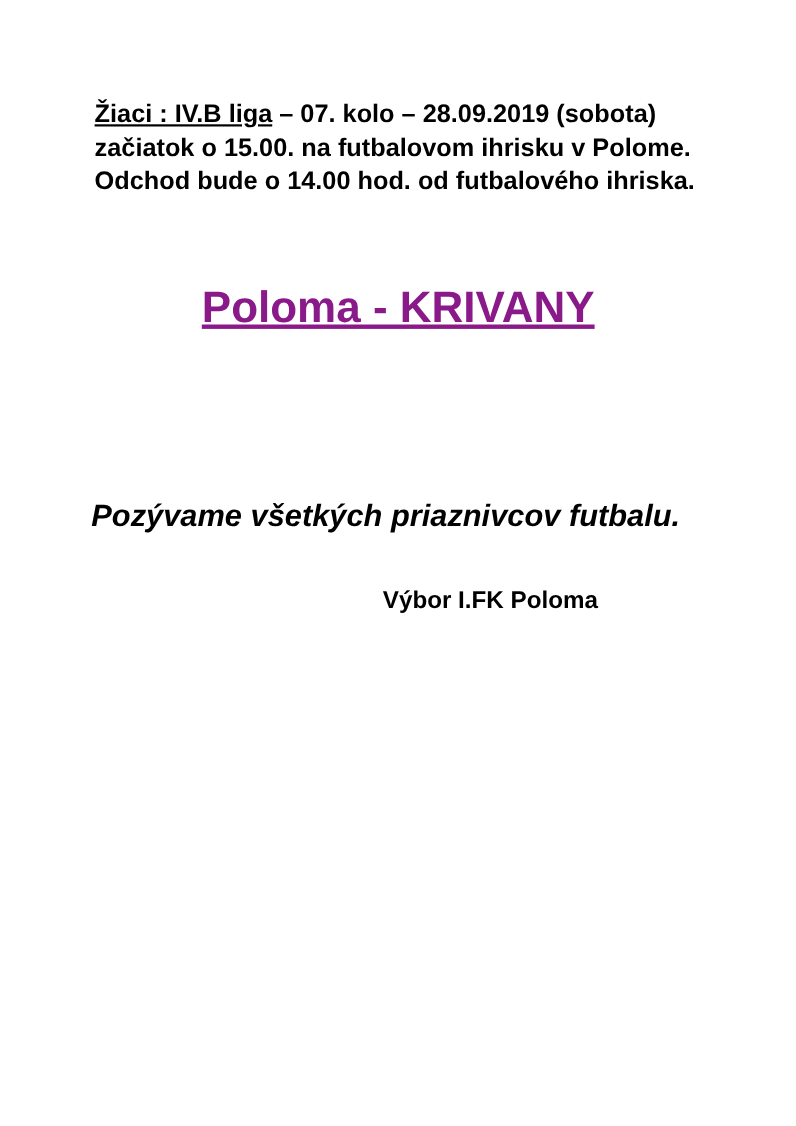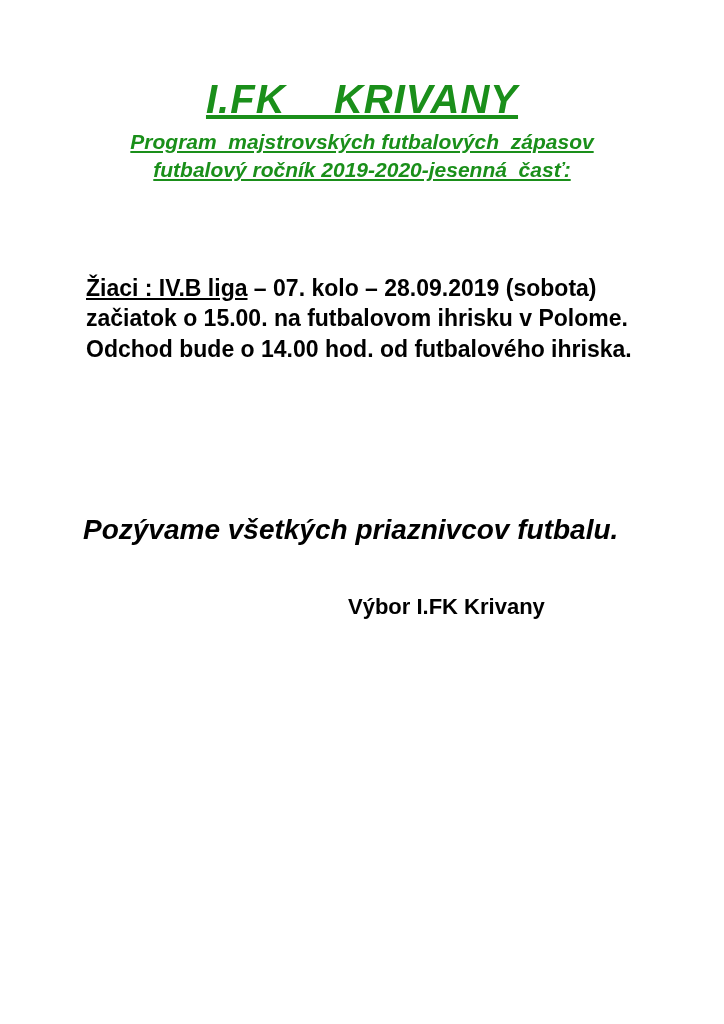--- a/index.html
+++ b/index.html
@@ -97,26 +97,22 @@
     font-size: 22px;
     font-weight: bold;
     color: #000;
   }
 </style>
 </head>
 <body>
 
 <div class="page">
 
-  <div class="header">
-    <div class="club-title">I.FK    KRIVANY</div>
-    <div class="subtitle-1">Program  majstrovských futbalových  zápasov</div>
-    <div class="subtitle-2">futbalový ročník 2019-2020-jesenná  časť:</div>
-  </div>
 
   <p class="match-info"><span class="u">Žiaci : IV.B liga</span><span> – 07. kolo – 28.09.2019</span> <span>(sobota)</span><span> začiatok o 15.00. na futbalovom ihrisku v Polome.  Odchod  bude o 14.00  hod. od futbalového ihriska.</span></p>
 
+  <div class="fixture">Poloma - KRIVANY</div>
 
   <div class="invite">Pozývame všetkých priaznivcov futbalu.</div>
 
-  <div class="signature">Výbor I.FK Krivany</div>
+  <div class="signature">Výbor I.FK Poloma</div>
 
 </div>
 
 </body></html>

